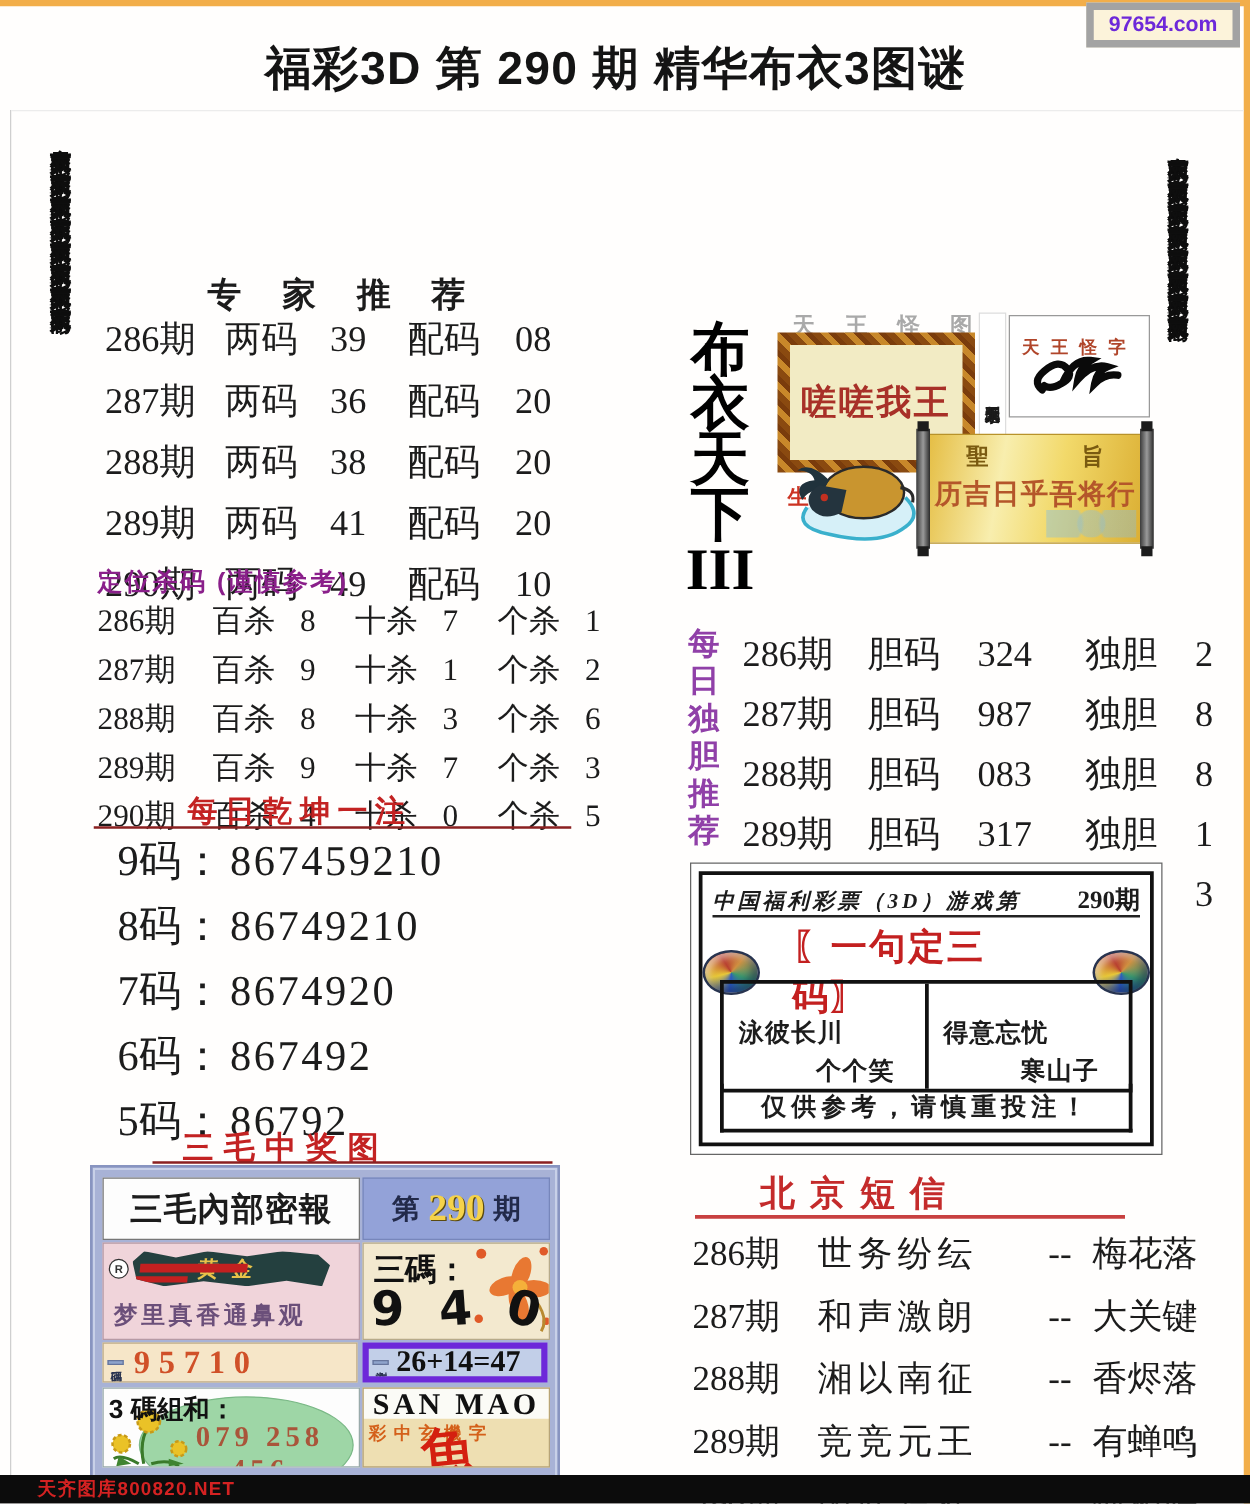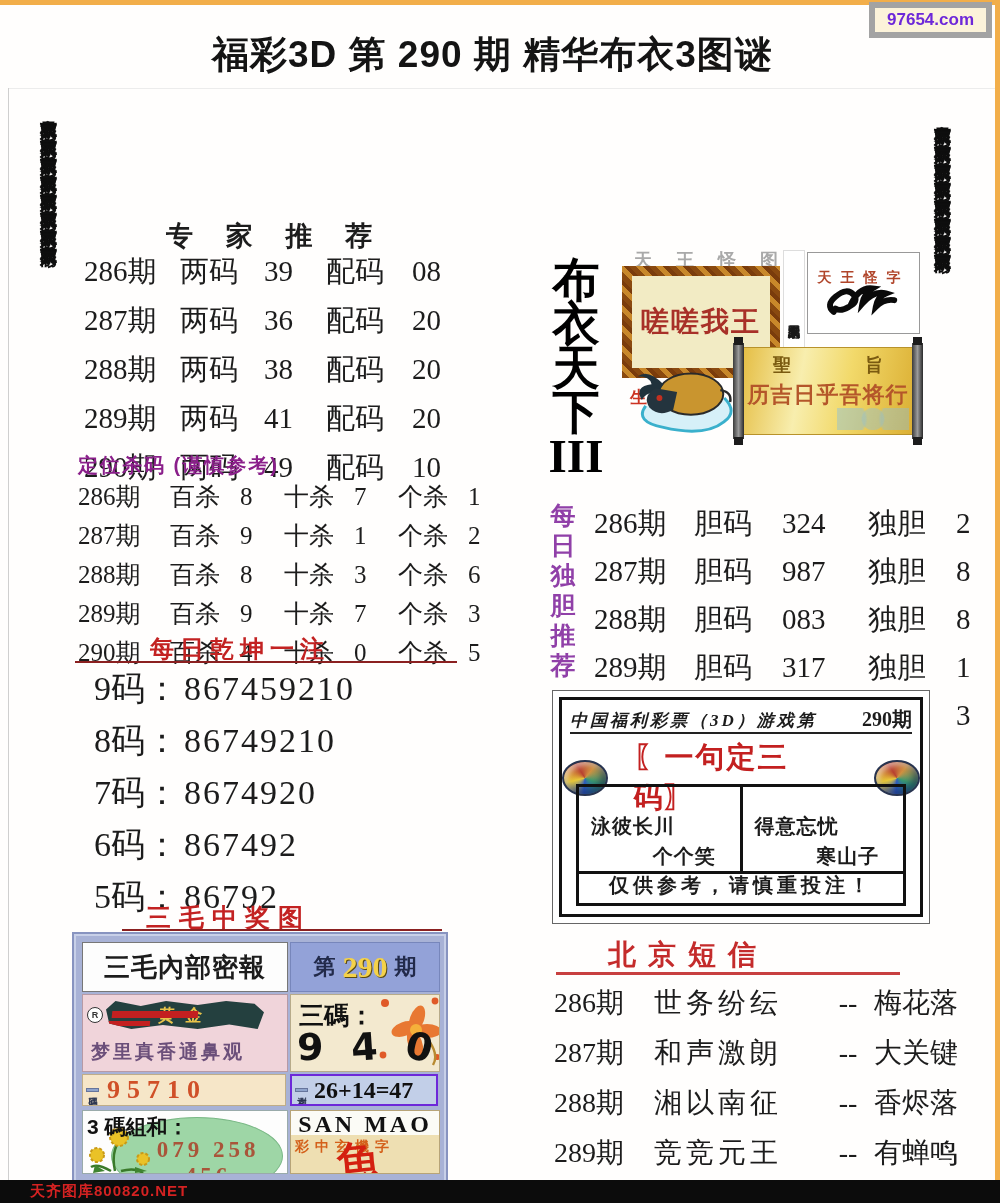--- a/index.html
+++ b/index.html
@@ -57,21 +57,21 @@
   .slash{position:absolute;left:6px;top:10px;width:86px;height:7px;background:#c32020;transform:rotate(-27deg);}
   .slash2{position:absolute;left:-2px;top:20px;width:46px;height:5px;background:#c32020;transform:rotate(-40deg);}
   .sm-slogan{position:absolute;left:8px;top:44px;font:bold 19px "Liberation Serif",serif;color:#6b4f7a;letter-spacing:3px;}
   .threecode-label{position:absolute;left:8px;top:4px;font:900 25px "Liberation Sans",sans-serif;color:#111;}
   .threecode-digits{position:absolute;left:6px;top:30px;width:140px;display:flex;gap:28px;
                     font:900 38px "DejaVu Sans",sans-serif;color:#111;}
   .threecode-digits span:nth-child(2){transform:rotate(-4deg);}
   .threecode-digits span:nth-child(3){transform:rotate(14deg);}
   .sm-r3-l{left:8px;top:140px;width:204px;height:32px;background:#f6e6c8;border:1px solid #c0ad88;
            display:flex;align-items:center;gap:8px;padding-left:3px;box-sizing:border-box;}
-  .sm-r3-r{left:216px;top:140px;width:148px;height:32px;background:#c2cfe8;border:2px solid #6d28d9;
+  .sm-r3-r{left:216px;top:140px;width:148px;height:32px;background:#c2cfe8;border:5px solid #6d28d9;
            display:flex;align-items:center;gap:6px;padding-left:3px;box-sizing:border-box;}
   .tag{writing-mode:vertical-rl;text-orientation:upright;font:bold 9px "Liberation Sans",sans-serif;
        color:#2a3450;background:#8fa4cc;border:1px solid #66759c;padding:1px 1px;line-height:1;}
   .r3num{font:bold 26px "Liberation Serif",serif;color:#d05028;letter-spacing:7px;}
   .r3eq{font:bold 24px "Liberation Serif",serif;color:#101010;}
   .sm-b-l{left:8px;top:176px;width:204px;height:62px;background:#fdfdfd;border:1px solid #9aa;}
   .combo-label{position:absolute;left:4px;top:2px;font:900 21px "Liberation Sans",sans-serif;color:#111;}
   .greenellipse{position:absolute;left:28px;top:6px;width:170px;height:76px;background:#9ed6a6;
                 border-radius:50%;border:1px solid #7ab886;}
   .combo-nums{position:absolute;left:60px;top:26px;width:130px;text-align:center;

